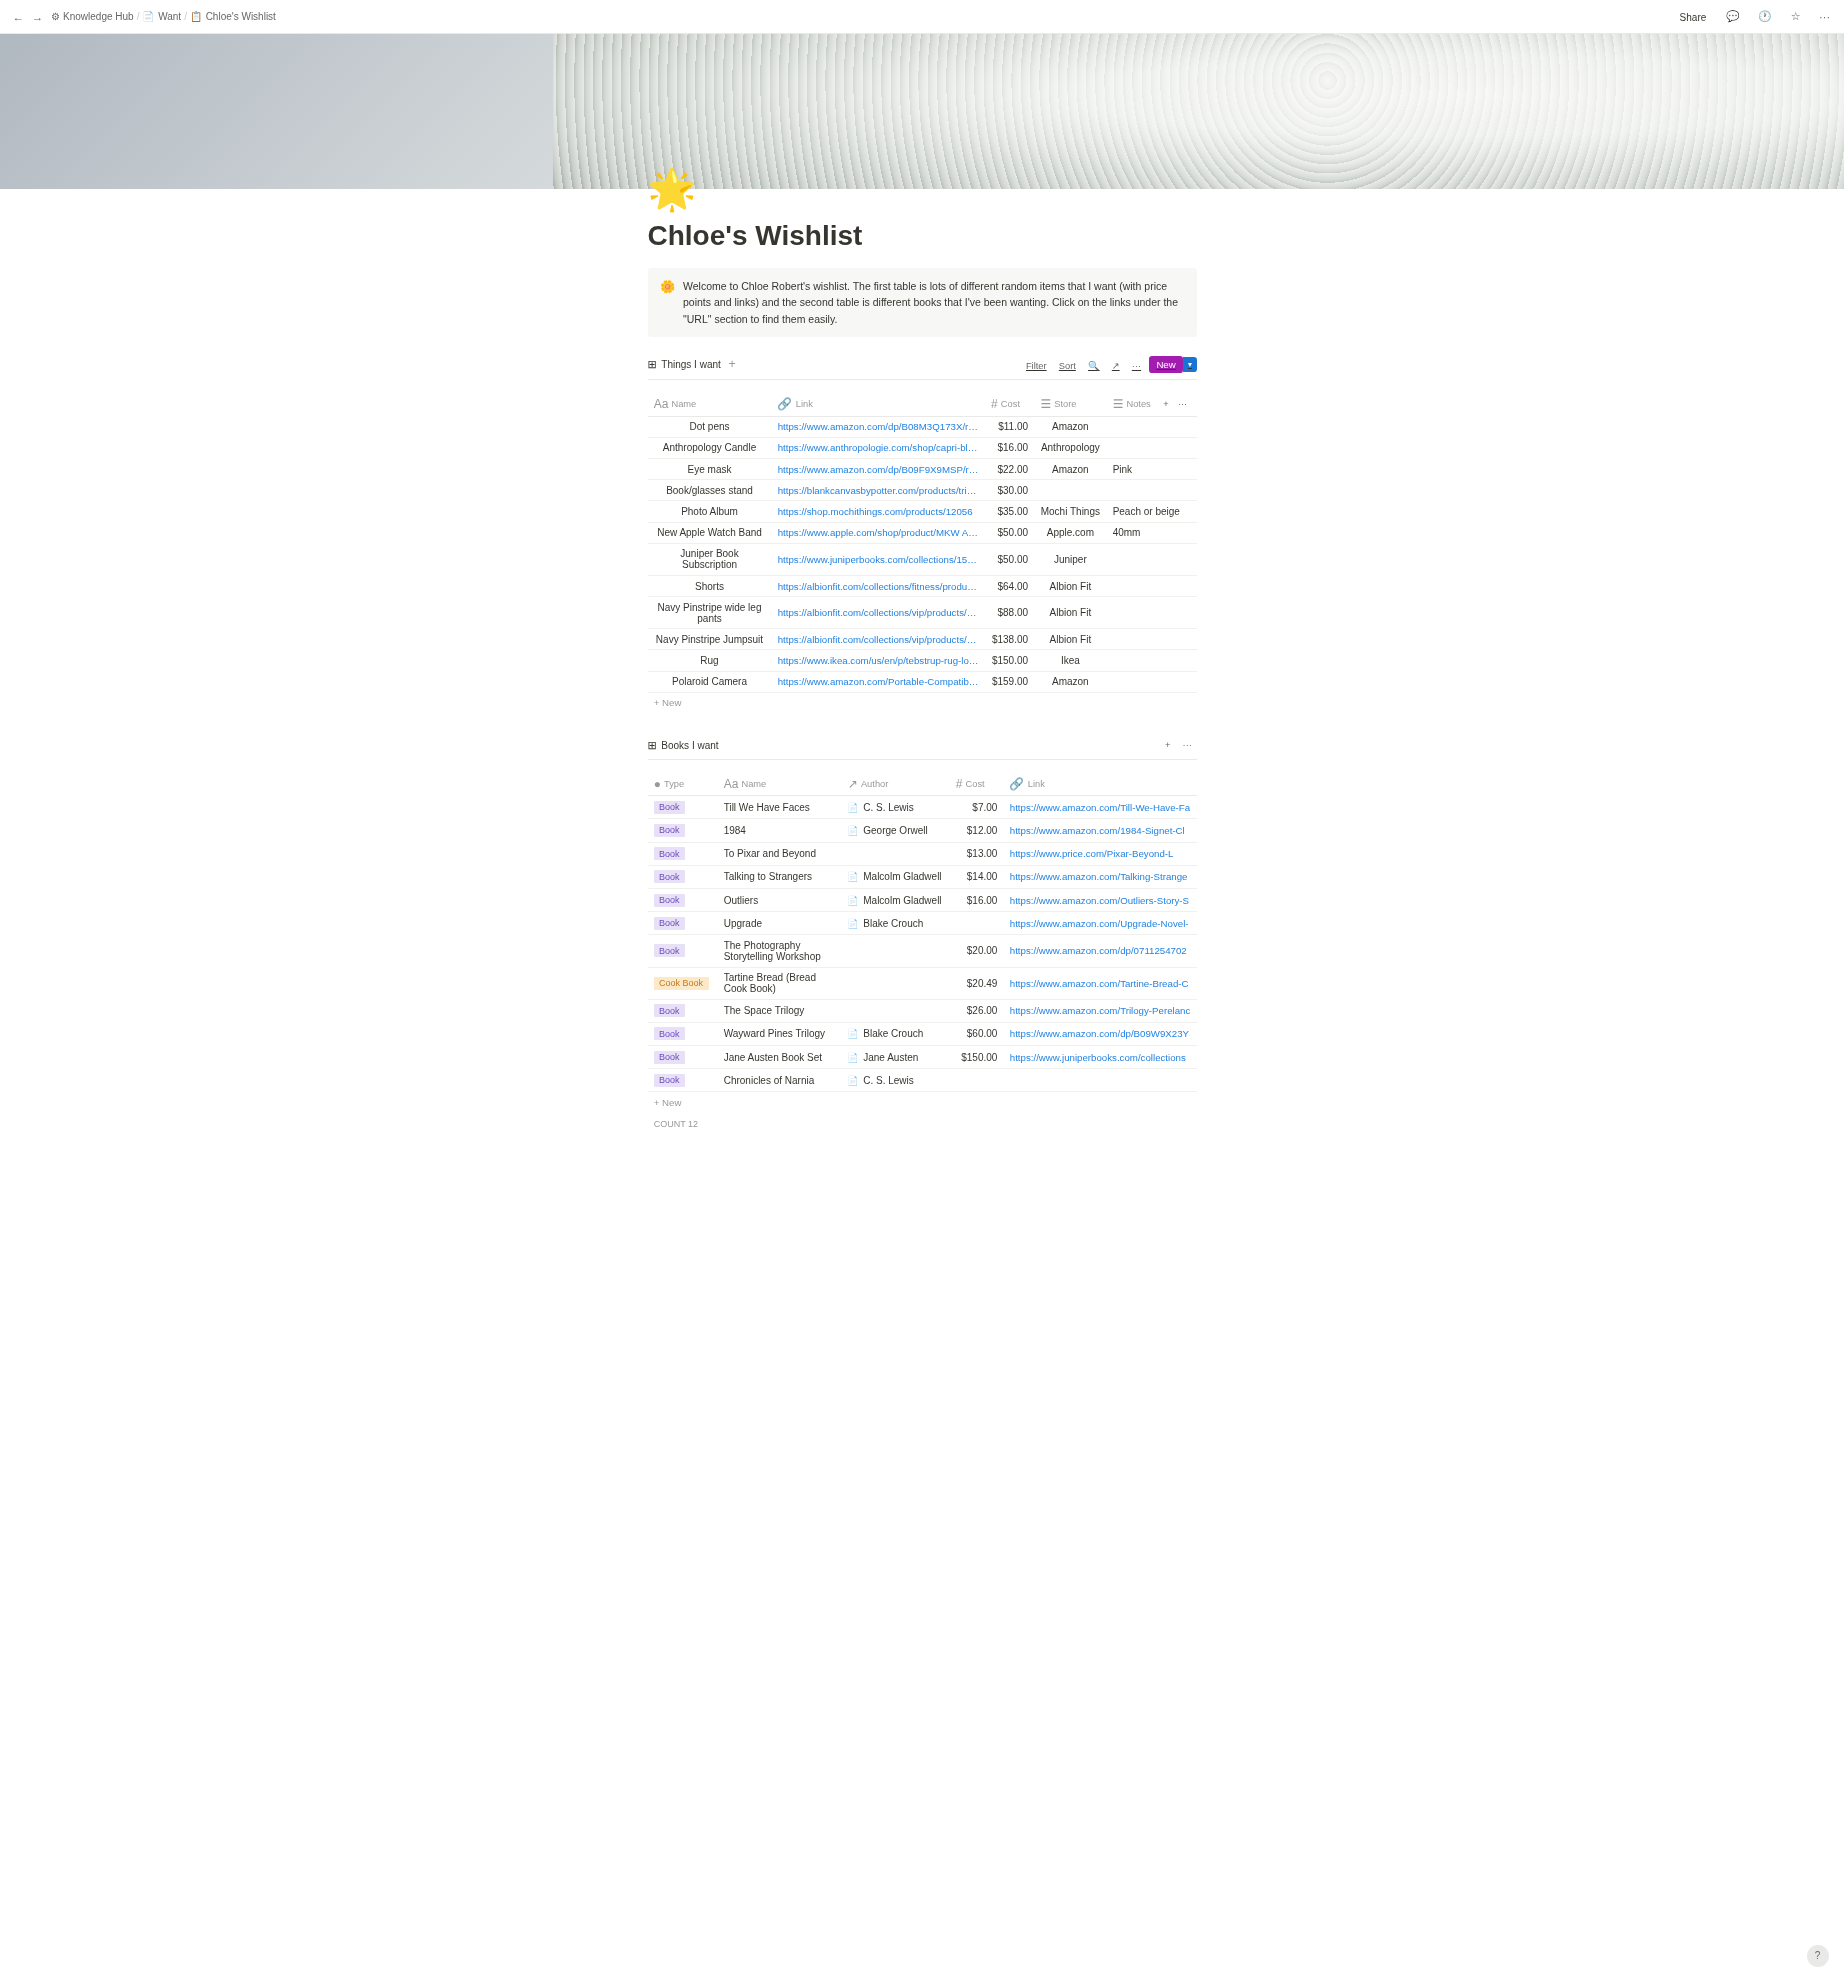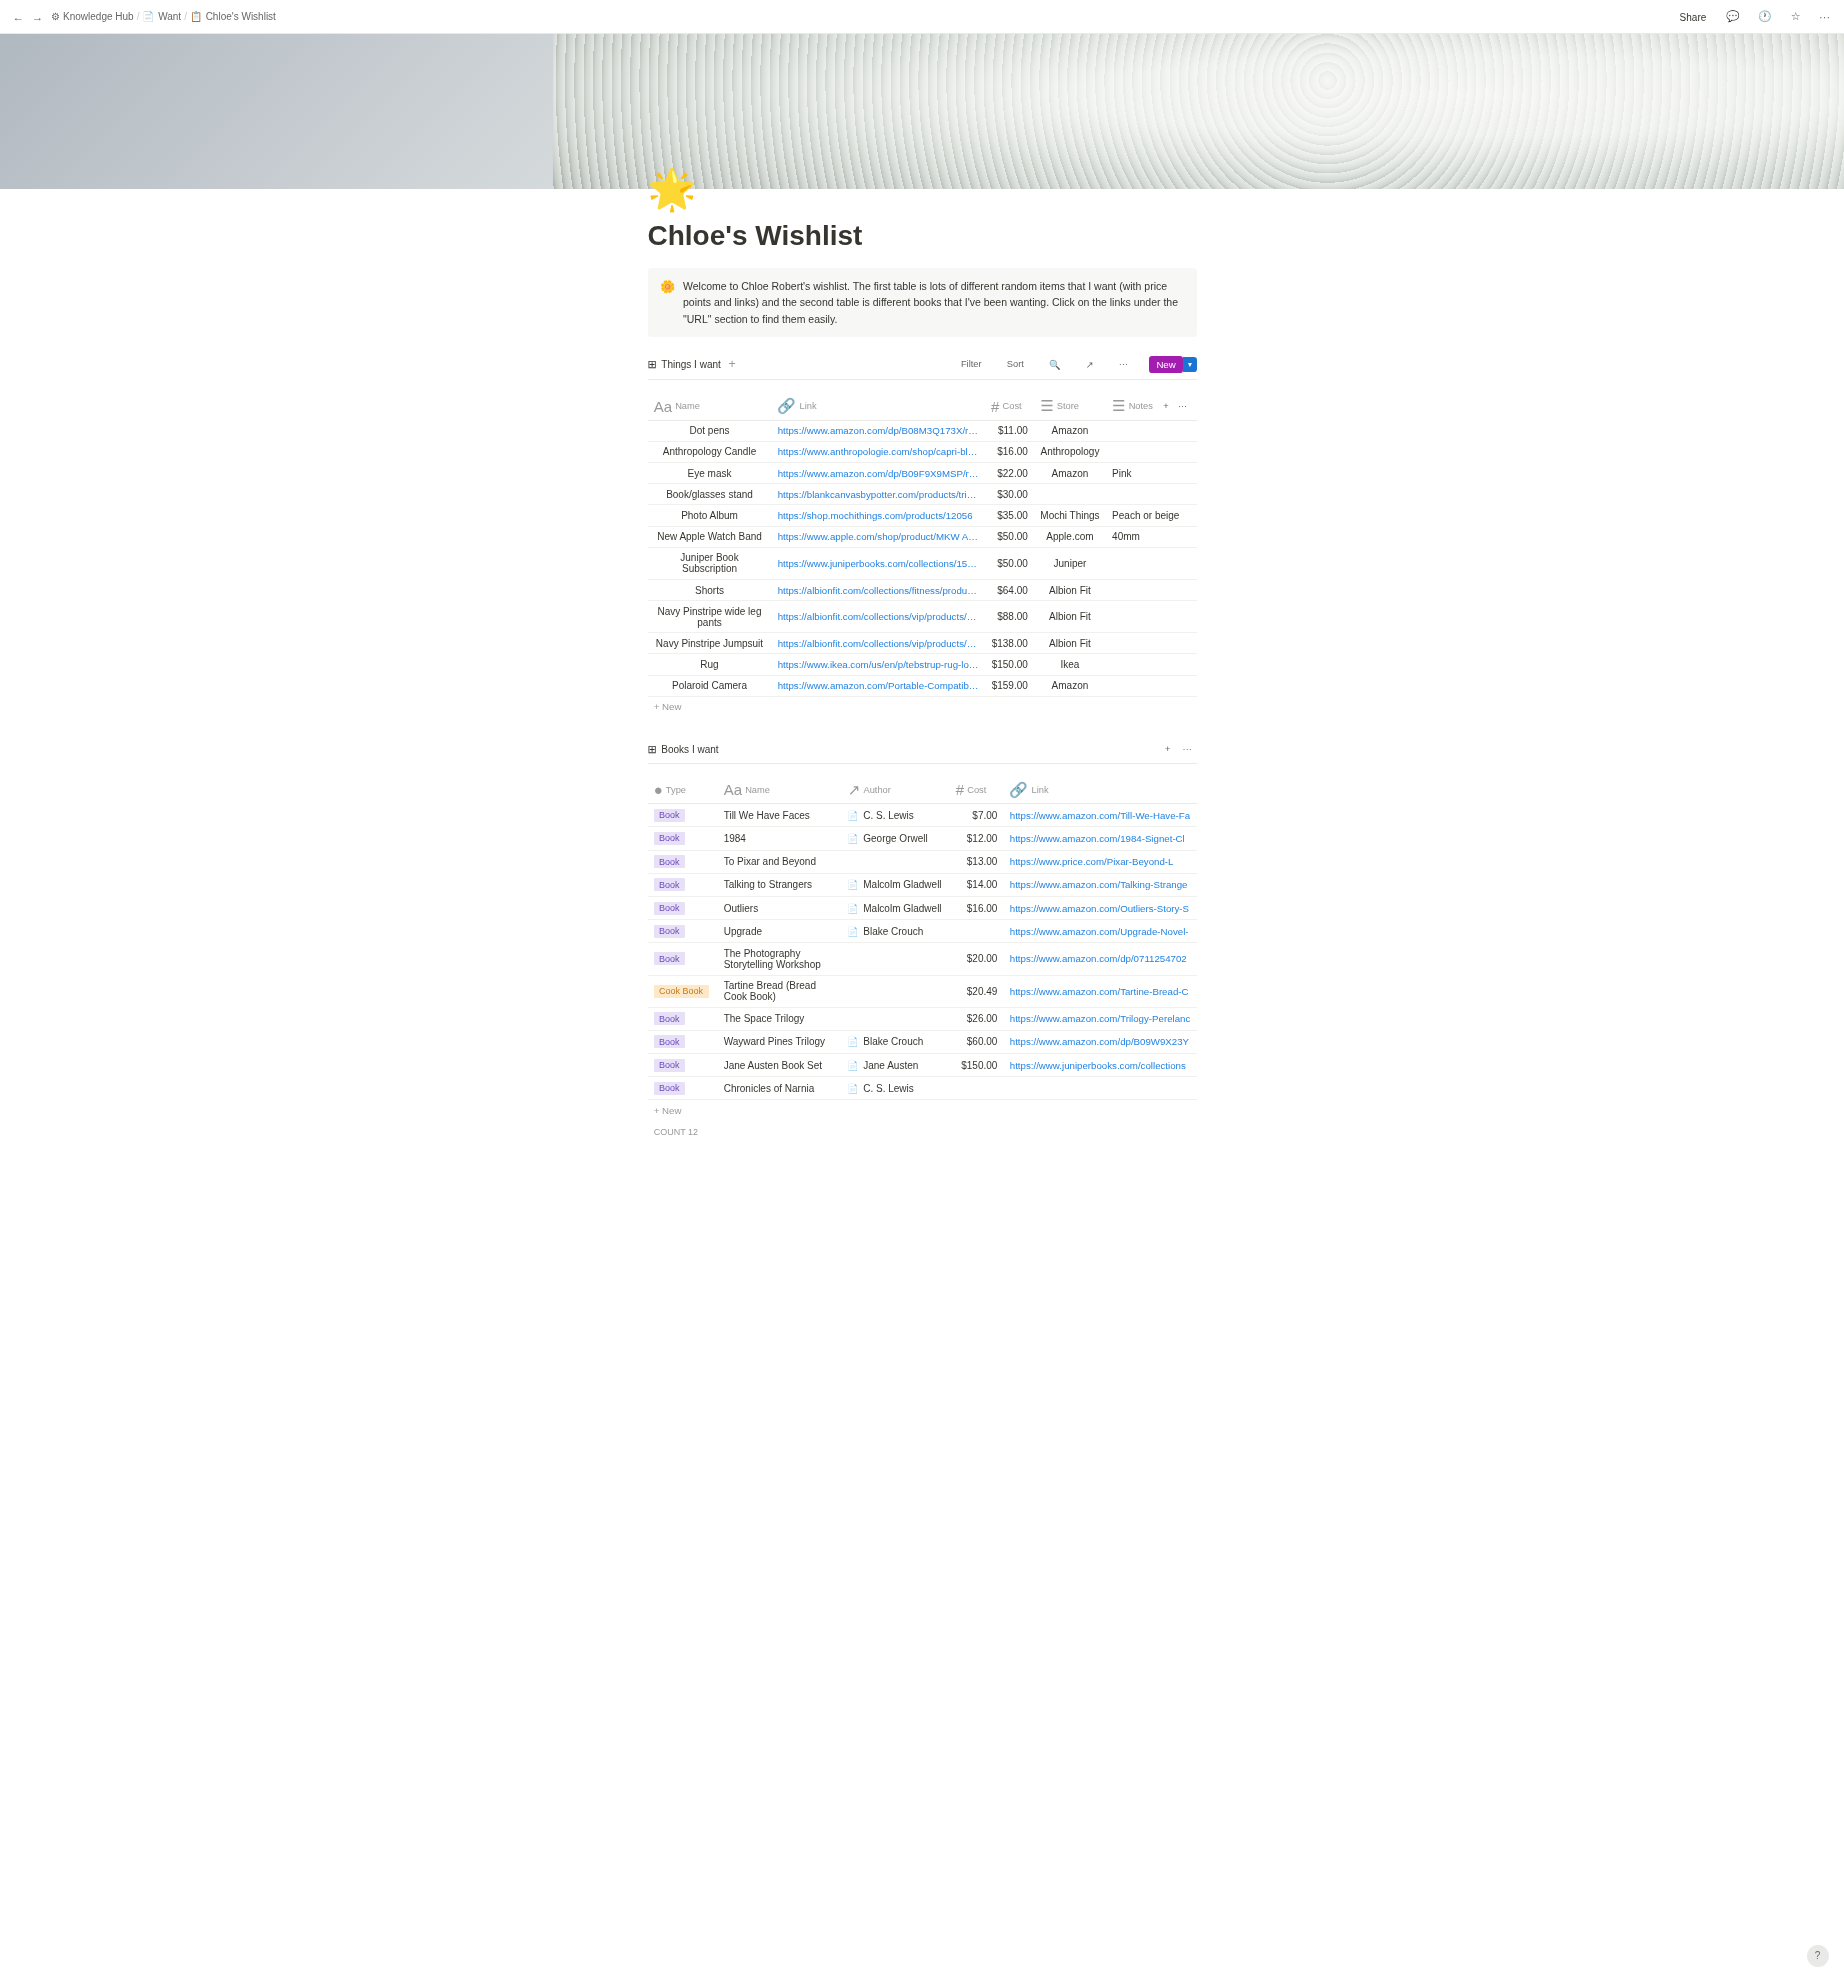--- a/index.html
+++ b/index.html
@@ -154,22 +154,23 @@
     .table-add-btn {
       background: none;
       border: none;
       cursor: pointer;
       color: #999;
       font-size: 12.4px;
       padding: 0 3.1px;
     }
     .table-toolbar {
       display: flex;
-      align-items: center;
-      gap: 16px;
+      align-items: flex-end;
+      gap: 3px;
+      text-decoration: underline;
     }
     .toolbar-btn {
       background: none;
       border: none;
       cursor: pointer;
       font-size: 9.3px;
       color: #666;
       padding: 2.3px 4.6px;
       border-radius: 3.1px;
     }
@@ -265,21 +266,21 @@
     .table-footer {
       font-size: 9px;
       color: #999;
       padding: 6.2px 6.2px;
     }
     .th-inner {
       display: flex;
       align-items: center;
       gap: 3.1px;
     }
-    .th-icon { font-size: 15px; }
+    .th-icon { font-size: 12px; }
     .th-actions {
       display: flex;
       align-items: center;
       gap: 3.1px;
     }
     .section-divider {
       height: 0.8px;
       background: #e9e9e7;
       margin: 6.2px 0 12.4px;
     }

